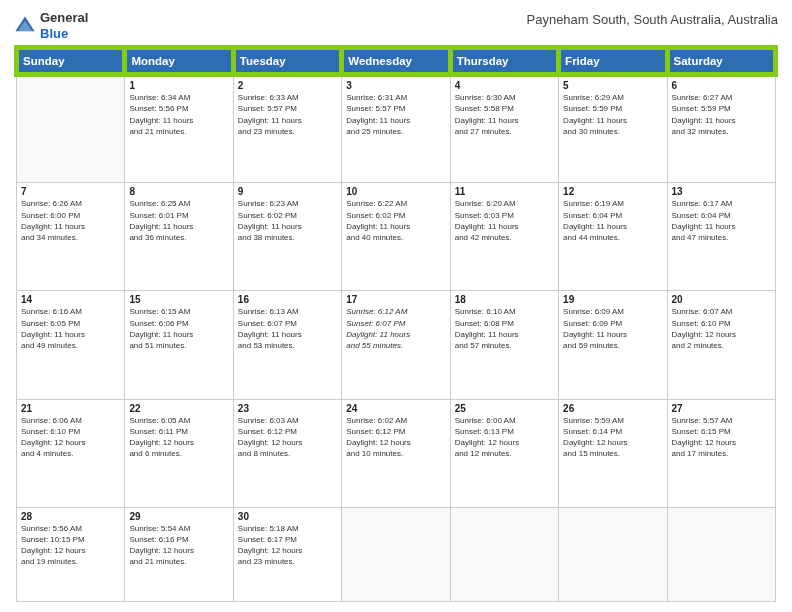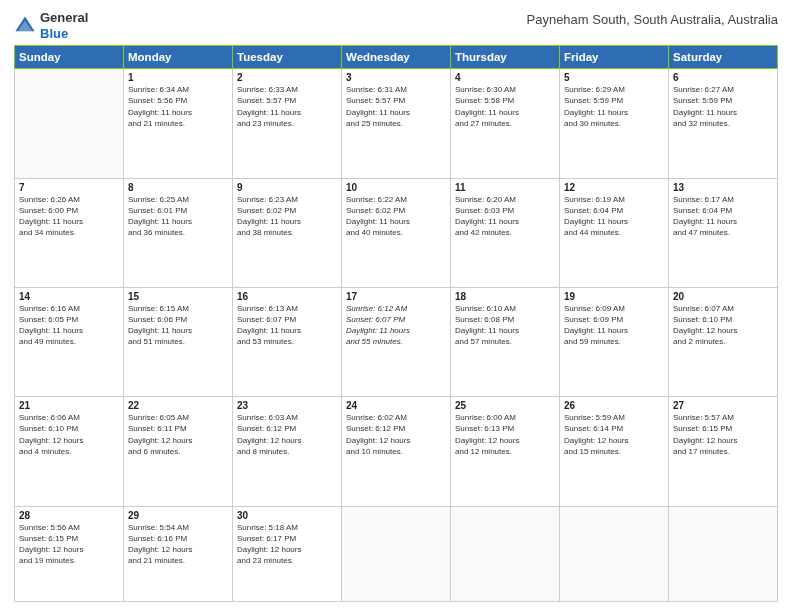--- a/index.html
+++ b/index.html
@@ -61,21 +61,21 @@
       width: 100%;
       table-layout: fixed;
     }
     .calendar th {
       background-color: #2e6db4;
       color: #fff;
       font-size: 11.5px;
       font-weight: bold;
       padding: 5px 4px;
       text-align: left;
-      border: 1px solid #84cc16;
+      border: 5px solid #84cc16;
     }
     .calendar td {
       border: 1px solid #ccc;
       vertical-align: top;
       padding: 3px 4px;
       font-size: 8.5px;
       color: #333;
       height: 78px;
     }
     .day-num {
@@ -325,21 +325,21 @@
             <div class="day-info" style="white-space: pre-line;">Sunrise: 5:57 AM
 Sunset: 6:15 PM
 Daylight: 12 hours
 and 17 minutes.</div>
           </td>
         </tr>
         <tr class="last-row">
           <td>
             <span class="day-num">28</span>
             <div class="day-info" style="white-space: pre-line;">Sunrise: 5:56 AM
-Sunset: 6:15 PM
+Sunset: 10:15 PM
 Daylight: 12 hours
 and 19 minutes.</div>
           </td>
           <td>
             <span class="day-num">29</span>
             <div class="day-info" style="white-space: pre-line;">Sunrise: 5:54 AM
 Sunset: 6:16 PM
 Daylight: 12 hours
 and 21 minutes.</div>
           </td>

